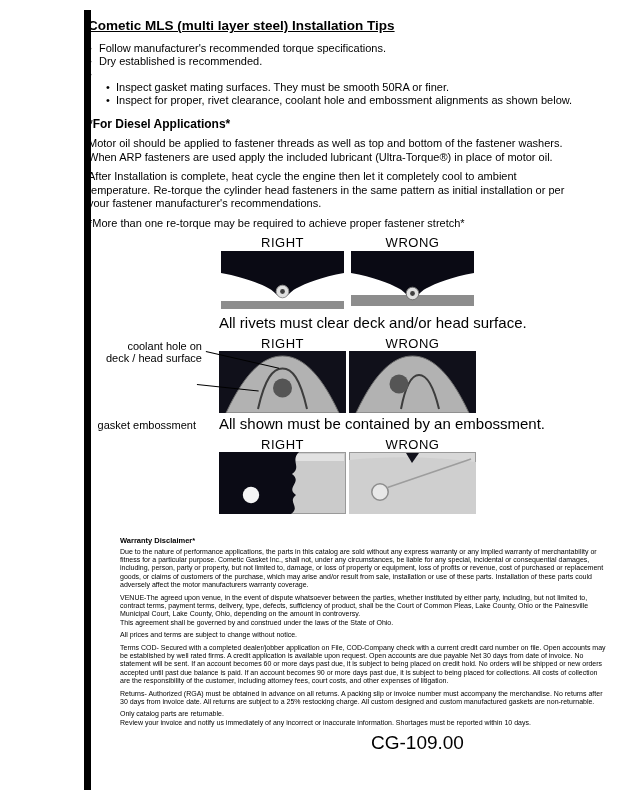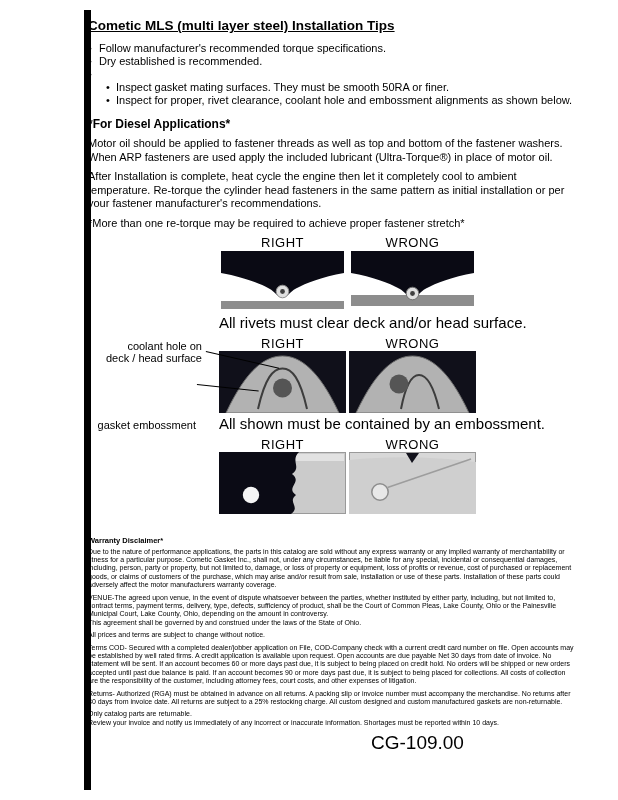--- a/index.html
+++ b/index.html
@@ -32,21 +32,21 @@
   .diag-col svg { display:block; width:127px; height:62px; }
   .diag-caption { font-size:15px; line-height:13px; margin-left:131px; margin-top:4px; white-space:pre-line; }
 
   .lbl { position:absolute; font-size:11px; line-height:12px; text-align:right; white-space:pre-line; }
   .lbl-coolant { right:378px; top:4px; }
   .lbl-emboss  { right:384px; top:42px;margin-top:41px; }
   .leader { position:absolute; border-top:1px solid #000; transform-origin:left top; }
   .leader1 { left:118px; top:15px; width:75px; transform:rotate(13deg); }
   .leader2 { left:109px; top:48px; width:62px; transform:rotate(6deg); }
 
-  .warranty { margin-top:22px; width:486px; }
+  .warranty { margin-top:22px; width:486px;margin-left:32px; }
   .warranty .w-heading { font-size:7.5px; font-weight:bold; margin-bottom:3px; }
   .warranty p { font-size:7px; line-height:8.4px; margin-bottom:4px; white-space:pre-line; }
 
   .footer { margin-top:5px; margin-left:283px; font-size:19px; }
 </style>
 </head>
 <body>
 
 <div class="side-bar"></div>
 

